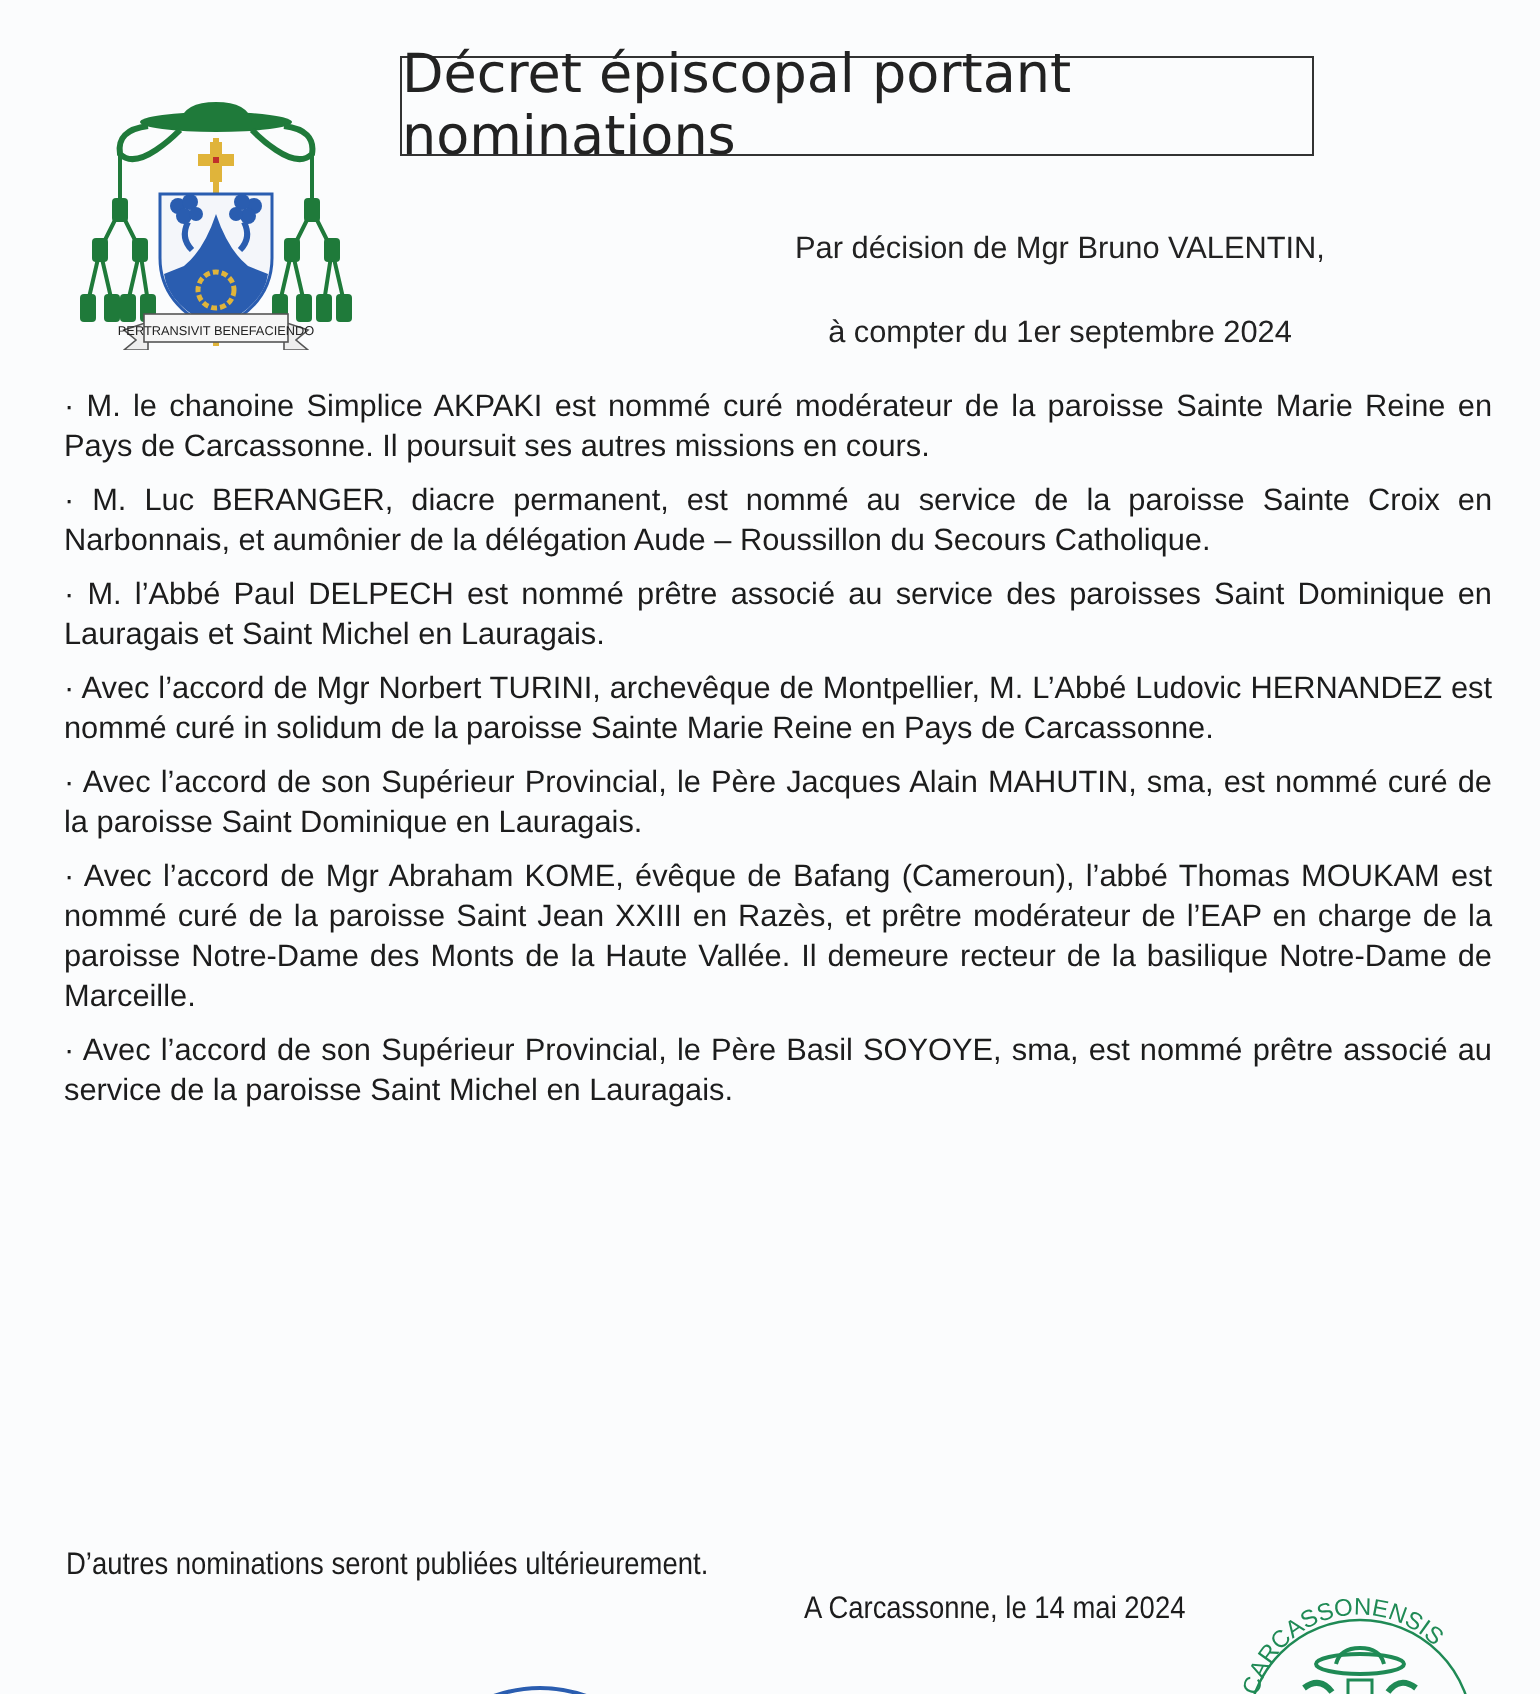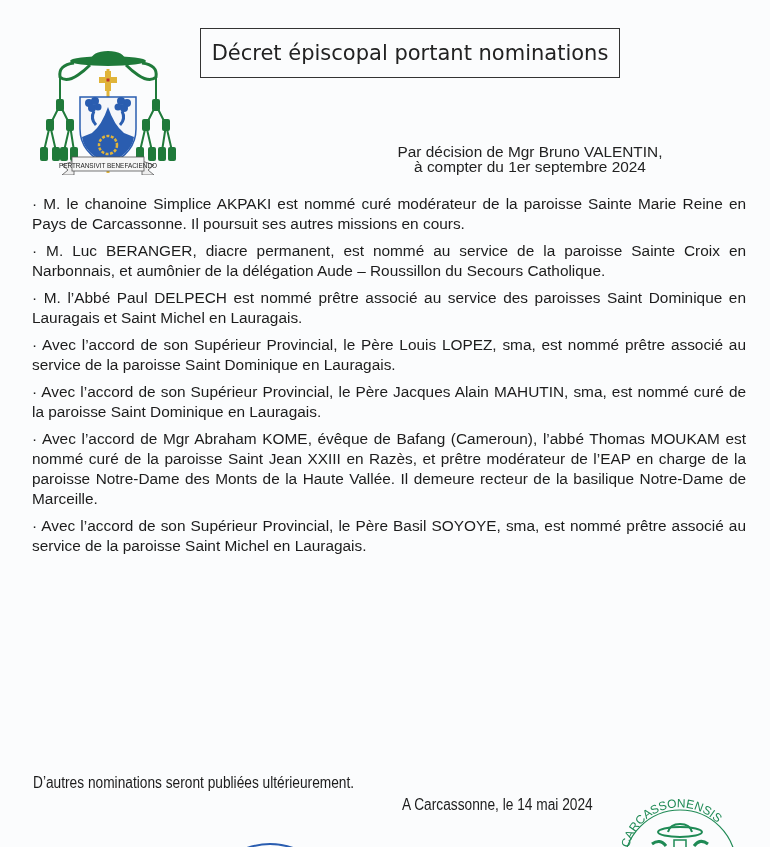--- a/index.html
+++ b/index.html
@@ -4,30 +4,30 @@
 <style>
   html, body { margin:0; padding:0; }
   body {
     width:770px; height:847px; overflow:hidden; position:relative;
     background:#fbfcfd;
     font-family:"Liberation Sans", "DejaVu Sans", sans-serif;
     color:#1c1c1c;
   }
   #coat-of-arms { position:absolute; left:28px; top:25px; width:160px; height:150px; }
   #title-box {
-    position:absolute; left:200px; top:28px; width:420px; height:50px;
+    position:absolute; left:200px; top:28px; width:457px; height:50px;
     border:1.3px solid #333; box-sizing:border-box;
     display:flex; align-items:center; justify-content:center;
-    font-family:"DejaVu Sans", sans-serif; font-size:21px; color:#222;
+    font-family:"DejaVu Sans", sans-serif; font-size:27px; color:#222;
   }
   .right-line {
     position:absolute; left:380px; width:300px; text-align:center;
     font-size:15.4px; color:#222;
   }
-  #decision { top:116px;margin-top:27px; }
+  #decision { top:116px; }
   #effective { top:158px; }
   #nominations { position:absolute; left:32px; top:194px; width:714px; }
   .para {
     font-size:15.4px; line-height:20px; text-align:justify; margin:0 0 7px 0;
   }
   #closing {
     position:absolute; left:33px; top:774px;
     font-size:15.6px; transform:scaleX(0.88); transform-origin:left top;
   }
   #place-date {
@@ -92,21 +92,21 @@
 
 <div id="title-box">Décret épiscopal portant nominations</div>
 
 <div id="decision" class="right-line">Par décision de Mgr Bruno VALENTIN,</div>
 <div id="effective" class="right-line">à compter du 1er septembre 2024</div>
 
 <div id="nominations">
   <p class="para">· M. le chanoine Simplice AKPAKI est nommé curé modérateur de la paroisse Sainte Marie Reine en Pays de Carcassonne. Il poursuit ses autres missions en cours.</p>
   <p class="para">· M. Luc BERANGER, diacre permanent, est nommé au service de la paroisse Sainte Croix en Narbonnais, et aumônier de la délégation Aude – Roussillon du Secours Catholique.</p>
   <p class="para">· M. l’Abbé Paul DELPECH est nommé prêtre associé au service des paroisses Saint Dominique en Lauragais et Saint Michel en Lauragais.</p>
-  <p class="para">· Avec l’accord de son Supérieur Provincial, le Père Louis LOPEZ, sma, est nommé prêtre associé au service de la paroisse Saint Dominique en Lauragais.</p>
+  <p class="para">· Avec l’accord de Mgr Norbert TURINI, archevêque de Montpellier, M. L’Abbé Ludovic HERNANDEZ est nommé curé in solidum de la paroisse Sainte Marie Reine en Pays de Carcassonne.</p>
   <p class="para">· Avec l’accord de son Supérieur Provincial, le Père Jacques Alain MAHUTIN, sma, est nommé curé de la paroisse Saint Dominique en Lauragais.</p>
   <p class="para">· Avec l’accord de Mgr Abraham KOME, évêque de Bafang (Cameroun), l’abbé Thomas MOUKAM est nommé curé de la paroisse Saint Jean XXIII en Razès, et prêtre modérateur de l’EAP en charge de la paroisse Notre-Dame des Monts de la Haute Vallée. Il demeure recteur de la basilique Notre-Dame de Marceille.</p>
   <p class="para">· Avec l’accord de son Supérieur Provincial, le Père Basil SOYOYE, sma, est nommé prêtre associé au service de la paroisse Saint Michel en Lauragais.</p>
 </div>
 
 <div id="closing">D’autres nominations seront publiées ultérieurement.</div>
 <div id="place-date">A Carcassonne, le 14 mai 2024</div>
 
 <svg id="seal" viewBox="0 0 140 70">
   <defs>

